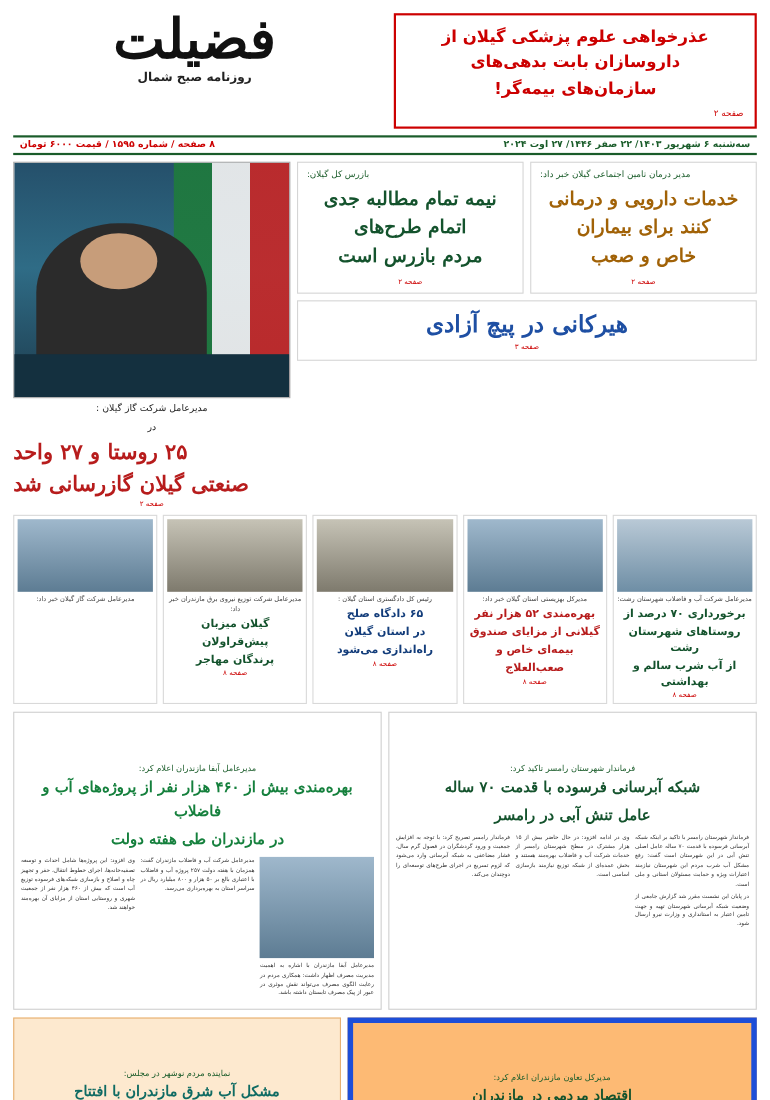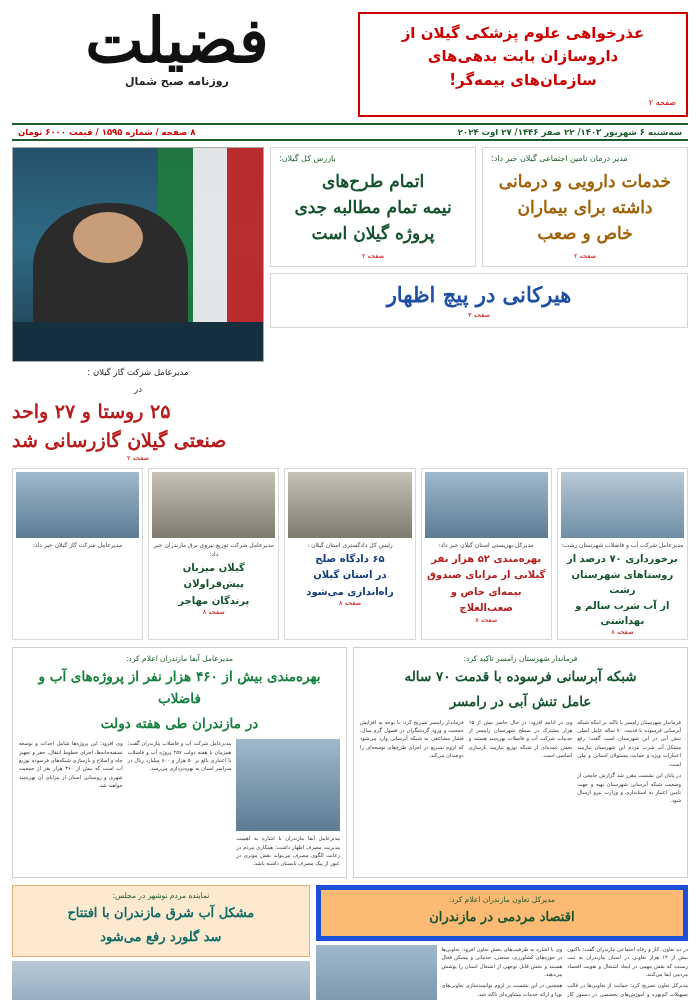--- a/index.html
+++ b/index.html
@@ -11,21 +11,21 @@
     direction: rtl;
     overflow:hidden;
   }
   .page { position:relative; width:700px; height:1000px; padding:0 12px; }
 
   
   .masthead { display:flex; align-items:flex-start; justify-content:space-between; padding:12px 0 4px; }
   .logo-block { width:330px; text-align:center; position:relative; }
   .logo-word {
     font-family:"DejaVu Serif", serif;
-    font-size:62px; font-weight:bold; color:#111;
+    font-size:50px; font-weight:bold; color:#111;
     letter-spacing:-2px; line-height:0.95; direction:rtl;
   }
   .logo-sub { font-size:11px; color:#222; margin-top:4px; font-weight:bold;}
   .head-ad {
     width:330px; border:2px solid #c00; background:#fff;
     padding:8px 10px; text-align:center; min-height:96px;
   }
   .head-ad .t { color:#c00; font-size:15px; font-weight:bold; line-height:1.55; }
   .head-ad .p { color:#c00; font-size:8px; margin-top:6px; text-align:right; }
 
@@ -94,21 +94,21 @@
   .strip .img { height:66px; }
   .strip .kick { font-size:6px; color:#444; line-height:1.45; margin-top:3px; text-align:center;}
   .strip .ttl { font-size:10px; font-weight:bold; color:#123c7a; text-align:center; line-height:1.45; margin-top:2px;}
   .strip .ttl.red { color:#b71c1c; }
   .strip .ttl.green { color:#14532d; }
 
   
   .mid2 { display:flex; gap:6px; margin-top:7px; }
   .mid2 > div { flex:1; }
   .card { border:1px solid #cfcfcf; padding:6px; }
-  .card .kick { font-size:7.5px; color:#1a5c2a; text-align:center; }
+  .card .kick { font-size:7.5px; color:#1a5c2a; text-align:center;margin-top:40px; }
   .card h3 { margin:3px 0; font-family:"DejaVu Serif", serif; font-size:13.5px; text-align:center; line-height:1.6; }
   .card h3.blue { color:#15803d; }
   .card h3.teal { color:#0f6b63; }
   .card h3.green { color:#14532d; }
   .cols3 { display:flex; gap:5px; margin-top:5px; }
   .cols3 .c { flex:1; }
   .txt { font-size:5.2px; line-height:1.62; color:#333; text-align:justify; }
   .txt p { margin:0 0 3px; }
 
   .photo-ppl { background:linear-gradient(180deg,#9fb8cc,#5d7c93); }
@@ -146,34 +146,34 @@
     <span class="mid">۸ صفحه / شماره ۱۵۹۵ / قیمت ۶۰۰۰ تومان</span>
   </div>
 
   <div class="topband">
 
     <div class="right-col">
       <div class="news2">
         <div class="cell">
           <div class="kick">مدیر درمان تامین اجتماعی گیلان خبر داد:</div>
           <h2>خدمات دارویی و درمانی</h2>
-          <h2>داشته برای بیماران</h2>
+          <h2>کنند برای بیماران</h2>
           <h2>خاص و صعب</h2>
           <div class="more">صفحه ۲</div>
         </div>
         <div class="cell">
           <div class="kick">بازرس کل گیلان:</div>
+          <h2 class="green">نیمه تمام مطالبه جدی</h2>
           <h2 class="green">اتمام طرح‌های</h2>
-          <h2 class="green">نیمه تمام مطالبه جدی</h2>
-          <h2 class="green">پروژه گیلان است</h2>
+          <h2 class="green">مردم بازرس است</h2>
           <div class="more">صفحه ۲</div>
         </div>
       </div>
       <div class="banner">
-        <h2>هیرکانی در پیچ اظهار</h2>
+        <h2>هیرکانی در پیچ آزادی</h2>
         <div class="more">صفحه ۳</div>
       </div>
     </div>
 
     <div class="lead-photo-col">
       <div class="lead-photo">
         <div class="flag"></div>
         <div class="man"></div>
         <div class="face"></div>
         <div class="desk"></div>

